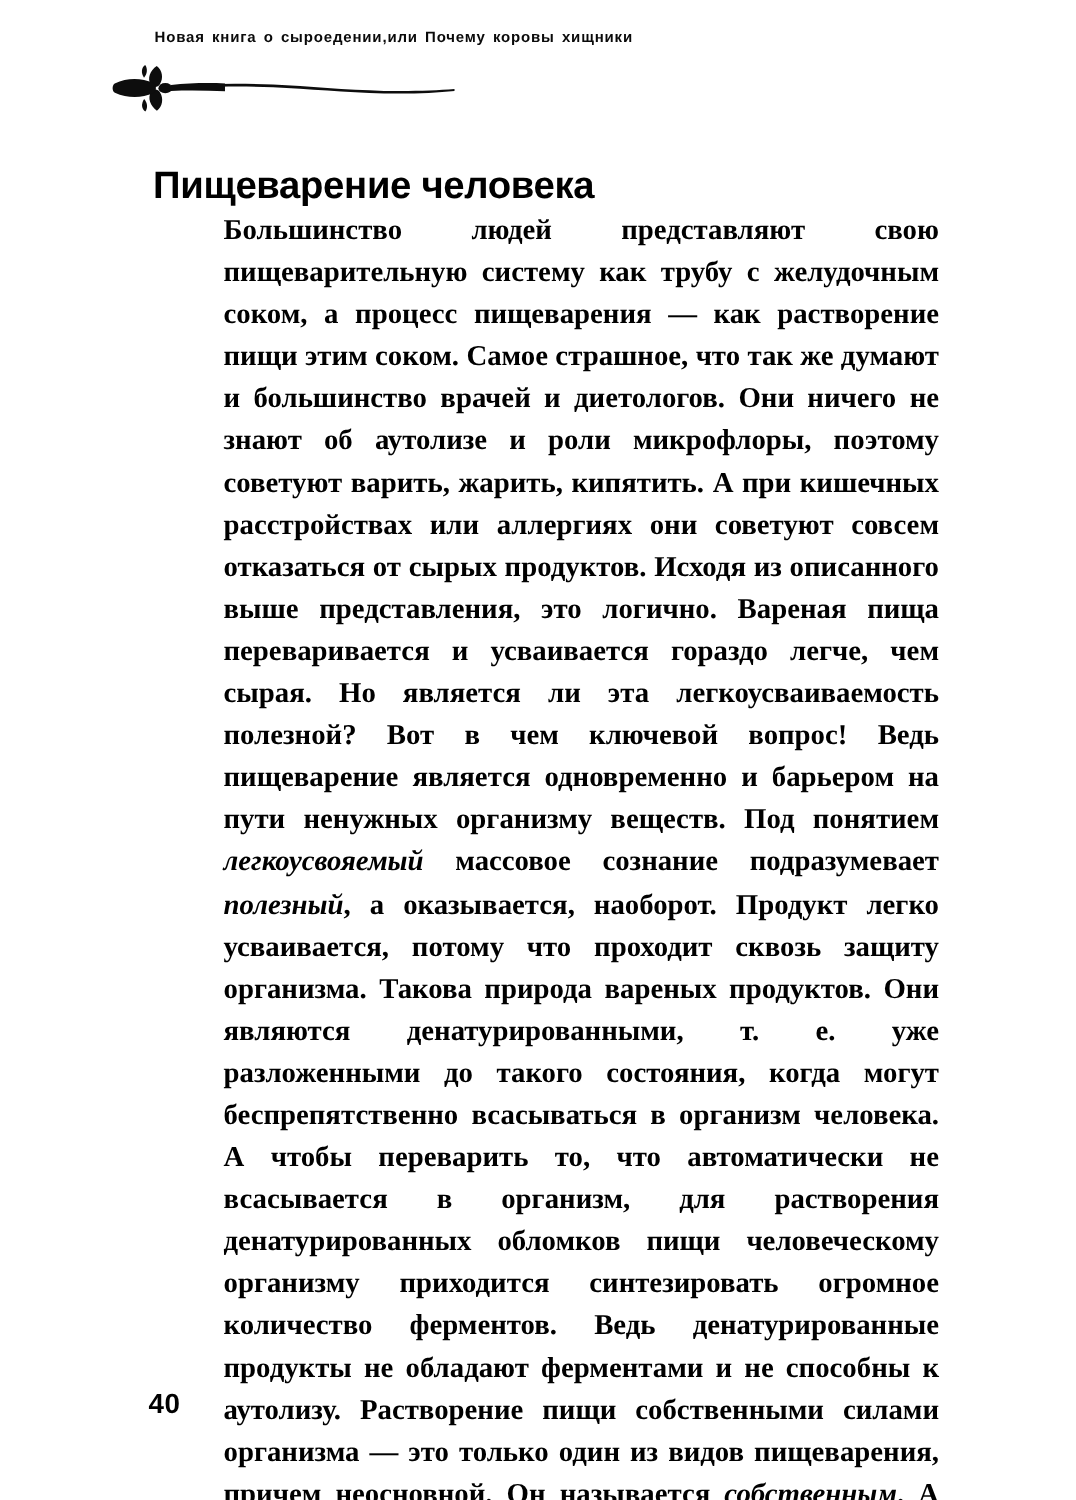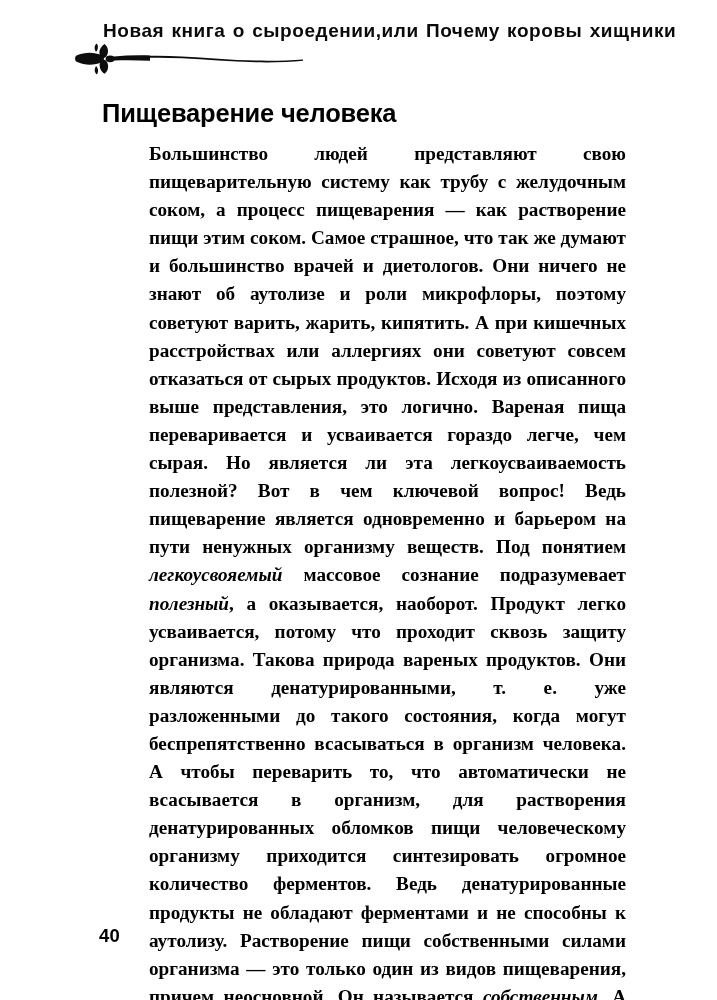--- a/index.html
+++ b/index.html
@@ -27,42 +27,42 @@
   }
 
   
   .running-head {
     position: absolute;
     left: 103px;
     top: 20px;
     width: 560px;
     font-family: "Liberation Sans", "DejaVu Sans", sans-serif;
     font-weight: 700;
-    font-size: 19px;
+    font-size: 10px;
     letter-spacing: 0.55px;
     word-spacing: 1.5px;
     color: #0a0a0a;
     white-space: nowrap;
   }
 
   
   .ornament {
     position: absolute;
     left: 74px;
     top: 42px;
     width: 240px;
     height: 34px;
     pointer-events: none;
   }
 
   
   .chapter-title {
     position: absolute;
     left: 102px;
-    top: 82px;
+    top: 93px;
     width: 540px;
     font-family: "Liberation Sans", "DejaVu Sans", sans-serif;
     font-weight: 700;
     font-size: 25.5px;
     letter-spacing: -0.2px;
     color: #000000;
     white-space: nowrap;
   }
 
   

